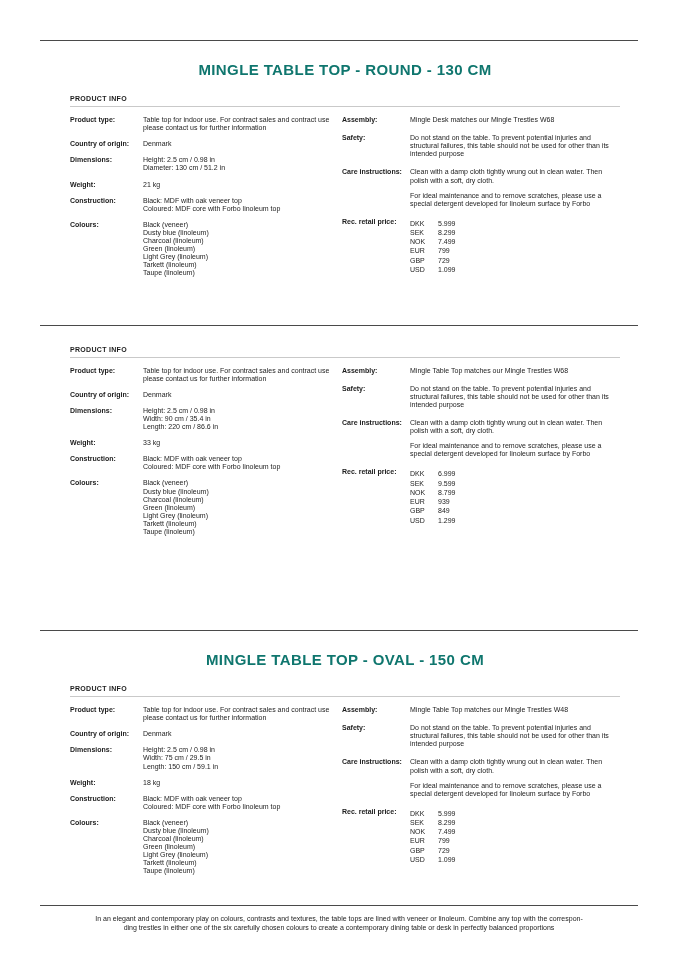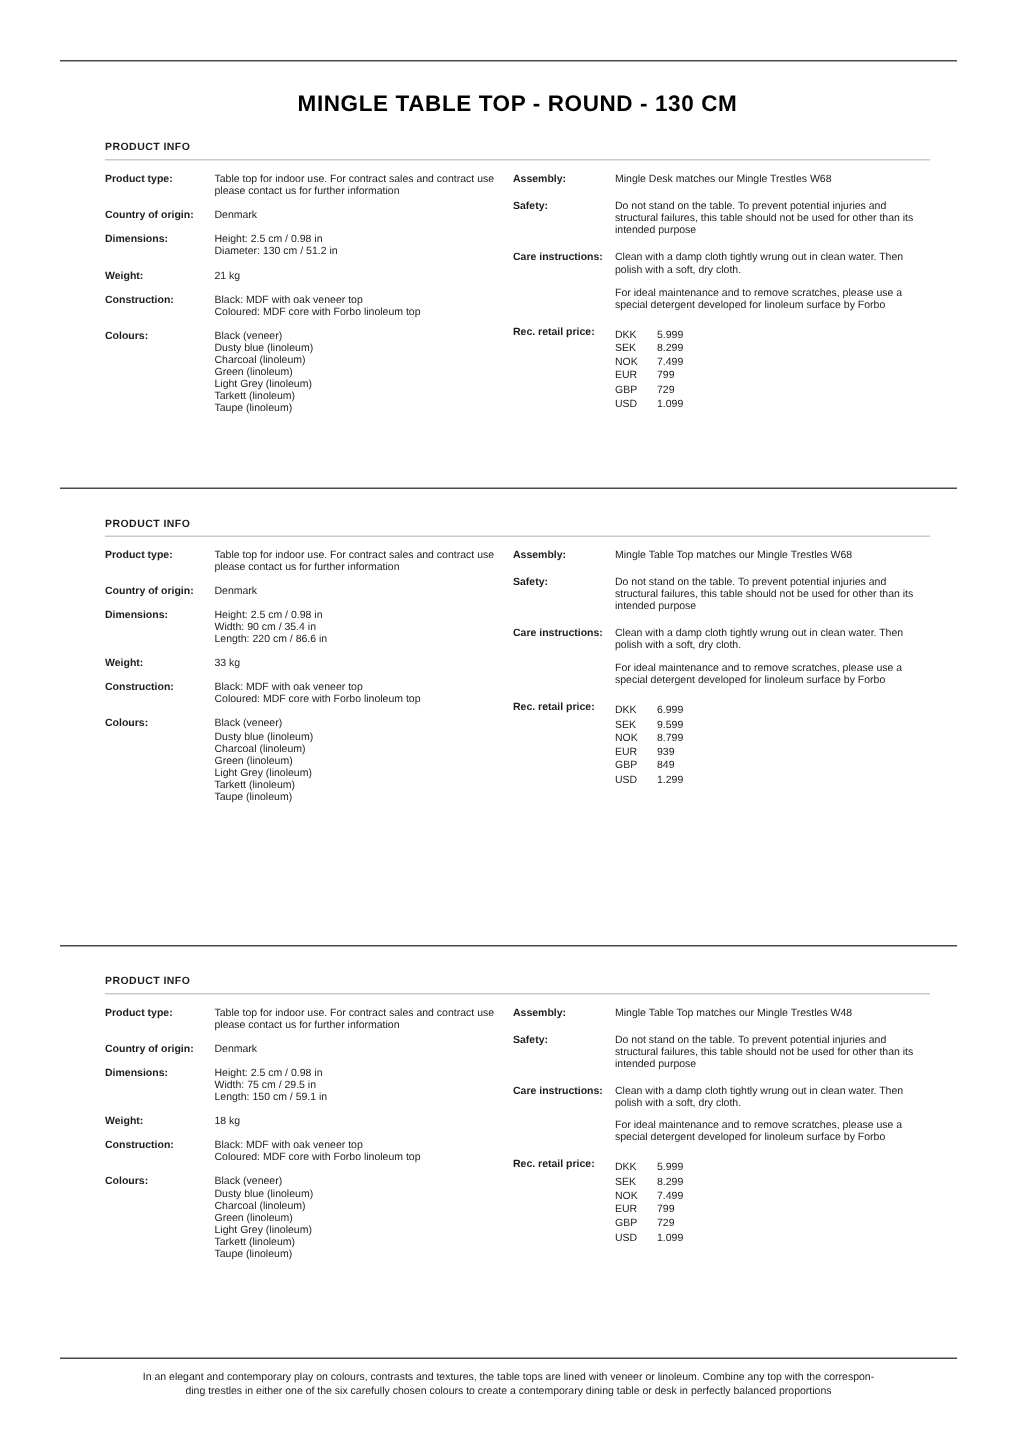--- a/index.html
+++ b/index.html
@@ -25,21 +25,21 @@
     padding: 20px 58px 0 70px;
   }
   #sections section:nth-of-type(1) { min-height: 284px; }
   #sections section:nth-of-type(2) { min-height: 304px; }
   #sections section:nth-of-type(3) { min-height: 274px; }
   .title {
     font-size: 15px;
     font-weight: 700;
     letter-spacing: 0.4px;
     text-align: center;
-    color: #000000;
+    color: #0f766e;
     margin-bottom: 17px;
   }
   .product-info {
     font-weight: 700;
     font-size: 7px;
     letter-spacing: 0.3px;
     margin-bottom: 3px;
   }
   .info-rule {
     border-top: 1px solid #c9c9c9;
@@ -322,20 +322,21 @@
                 <span class="cur">USD</span>
                 <span class="amt">1.299</span>
               </div>
             </div>
           </div>
         </div>
       </div>
     </section>
     <hr class="rule">
     <section class="section">
+      <h1 class="title">MINGLE TABLE TOP - OVAL - 150 CM</h1>
       <div class="product-info">PRODUCT INFO</div>
       <div class="info-rule"></div>
       <div class="cols">
         <div class="col col-left">
           <div class="row">
             <div class="label">Product type:</div>
             <div class="value">
               <div class="para">
                 <div class="line">Table top for indoor use. For contract sales and contract use please contact us for further information</div>
               </div>

